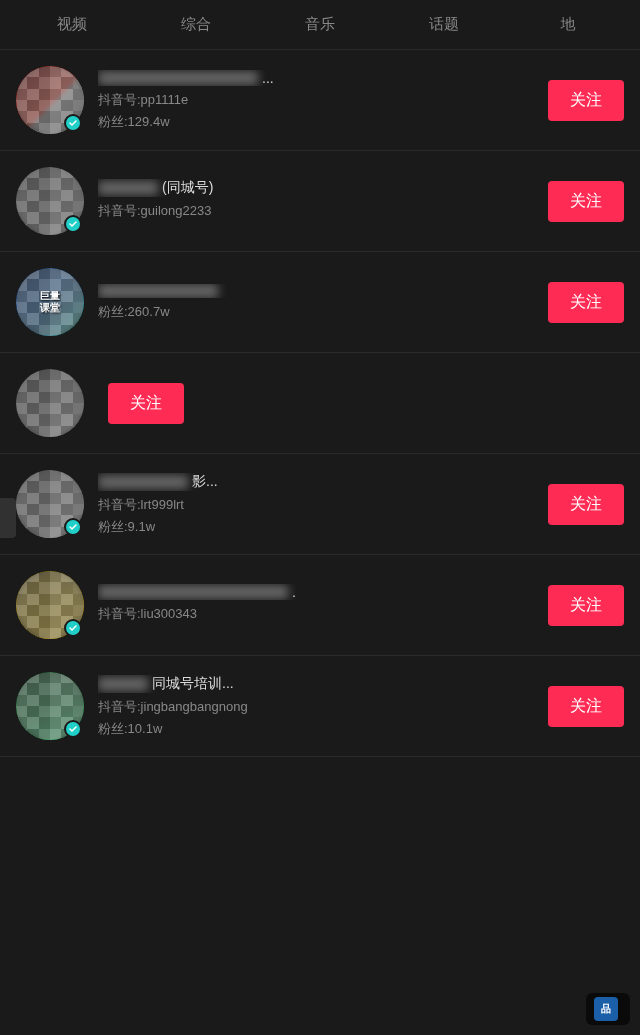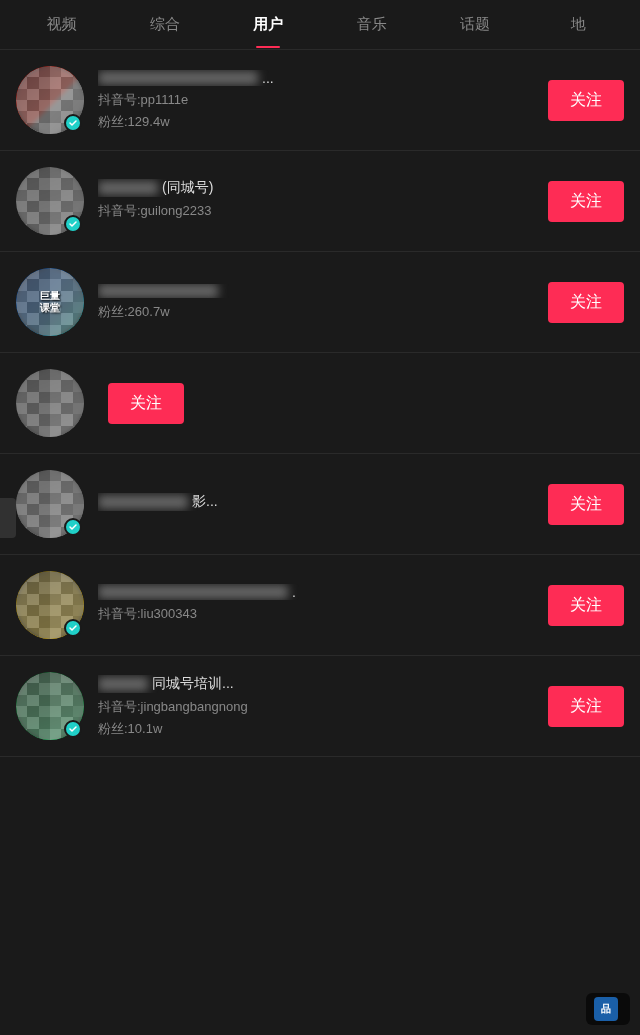--- a/index.html
+++ b/index.html
@@ -198,21 +198,20 @@
 </head>
 <body>
 
 <div class="side-arrow">
   <span></span>
 </div>
 
 <nav class="top-nav">
 <div class="nav-tab">视频</div>
     <div class="nav-tab">综合</div>
-    <div class="nav-tab active">用户</div>
     <div class="nav-tab">音乐</div>
     <div class="nav-tab">话题</div>
     <div class="nav-tab">地</div>
   </nav>
 
 <div class="user-list">
 <div class="user-item">
       <div class="avatar-wrap">
         <div class="avatar" style="background: linear-gradient(135deg, rgb(139, 0, 0) 0%, rgb(192, 57, 43) 35%, rgb(231, 76, 60) 55%, rgb(153, 153, 153) 55%, rgb(119, 119, 119) 100%); position: relative;">
           <div style="position: absolute; top: 0px; left: 0px; width: 100%; height: 100%; border-radius: 50%; overflow: hidden; backdrop-filter: blur(2px);">
@@ -483,20 +482,22 @@
           <svg viewBox="0 0 10 10" fill="none" xmlns="http://www.w3.org/2000/svg">
     <polyline points="2,5 4,7 8,3" stroke="white" stroke-width="1.5" stroke-linecap="round" stroke-linejoin="round"></polyline>
   </svg>
         </div>
       </div>
       <div class="user-info">
         <div class="name-container">
           <span class="blur-block" style="width: 90px; height: 14px;"></span>
           <span class="user-name-suffix" style="font-size: 14px; color: rgb(221, 221, 221); flex-shrink: 0;">影...</span>
         </div>
+        <div class="user-id">抖音号:lrt999lrt</div>
+        <div class="user-fans">粉丝:9.1w</div>
       </div>
       <button class="follow-btn">关注</button>
     </div>
     <div class="user-item">
       <div class="avatar-wrap">
         <div class="avatar" style="background: linear-gradient(160deg, rgb(125, 102, 8) 0%, rgb(183, 149, 11) 50%, rgb(212, 172, 13) 100%); position: relative;">
           <div style="position: absolute; top: 0px; left: 0px; width: 100%; height: 100%; border-radius: 50%; overflow: hidden; backdrop-filter: blur(2px);">
             <div style="width: 100%; height: 100%; display: grid; grid-template-columns: repeat(6, 1fr); grid-template-rows: repeat(6, 1fr); opacity: 0.7;">
               <div style="background: rgb(102, 102, 102);"></div>
               <div style="background: rgb(136, 136, 136);"></div>

